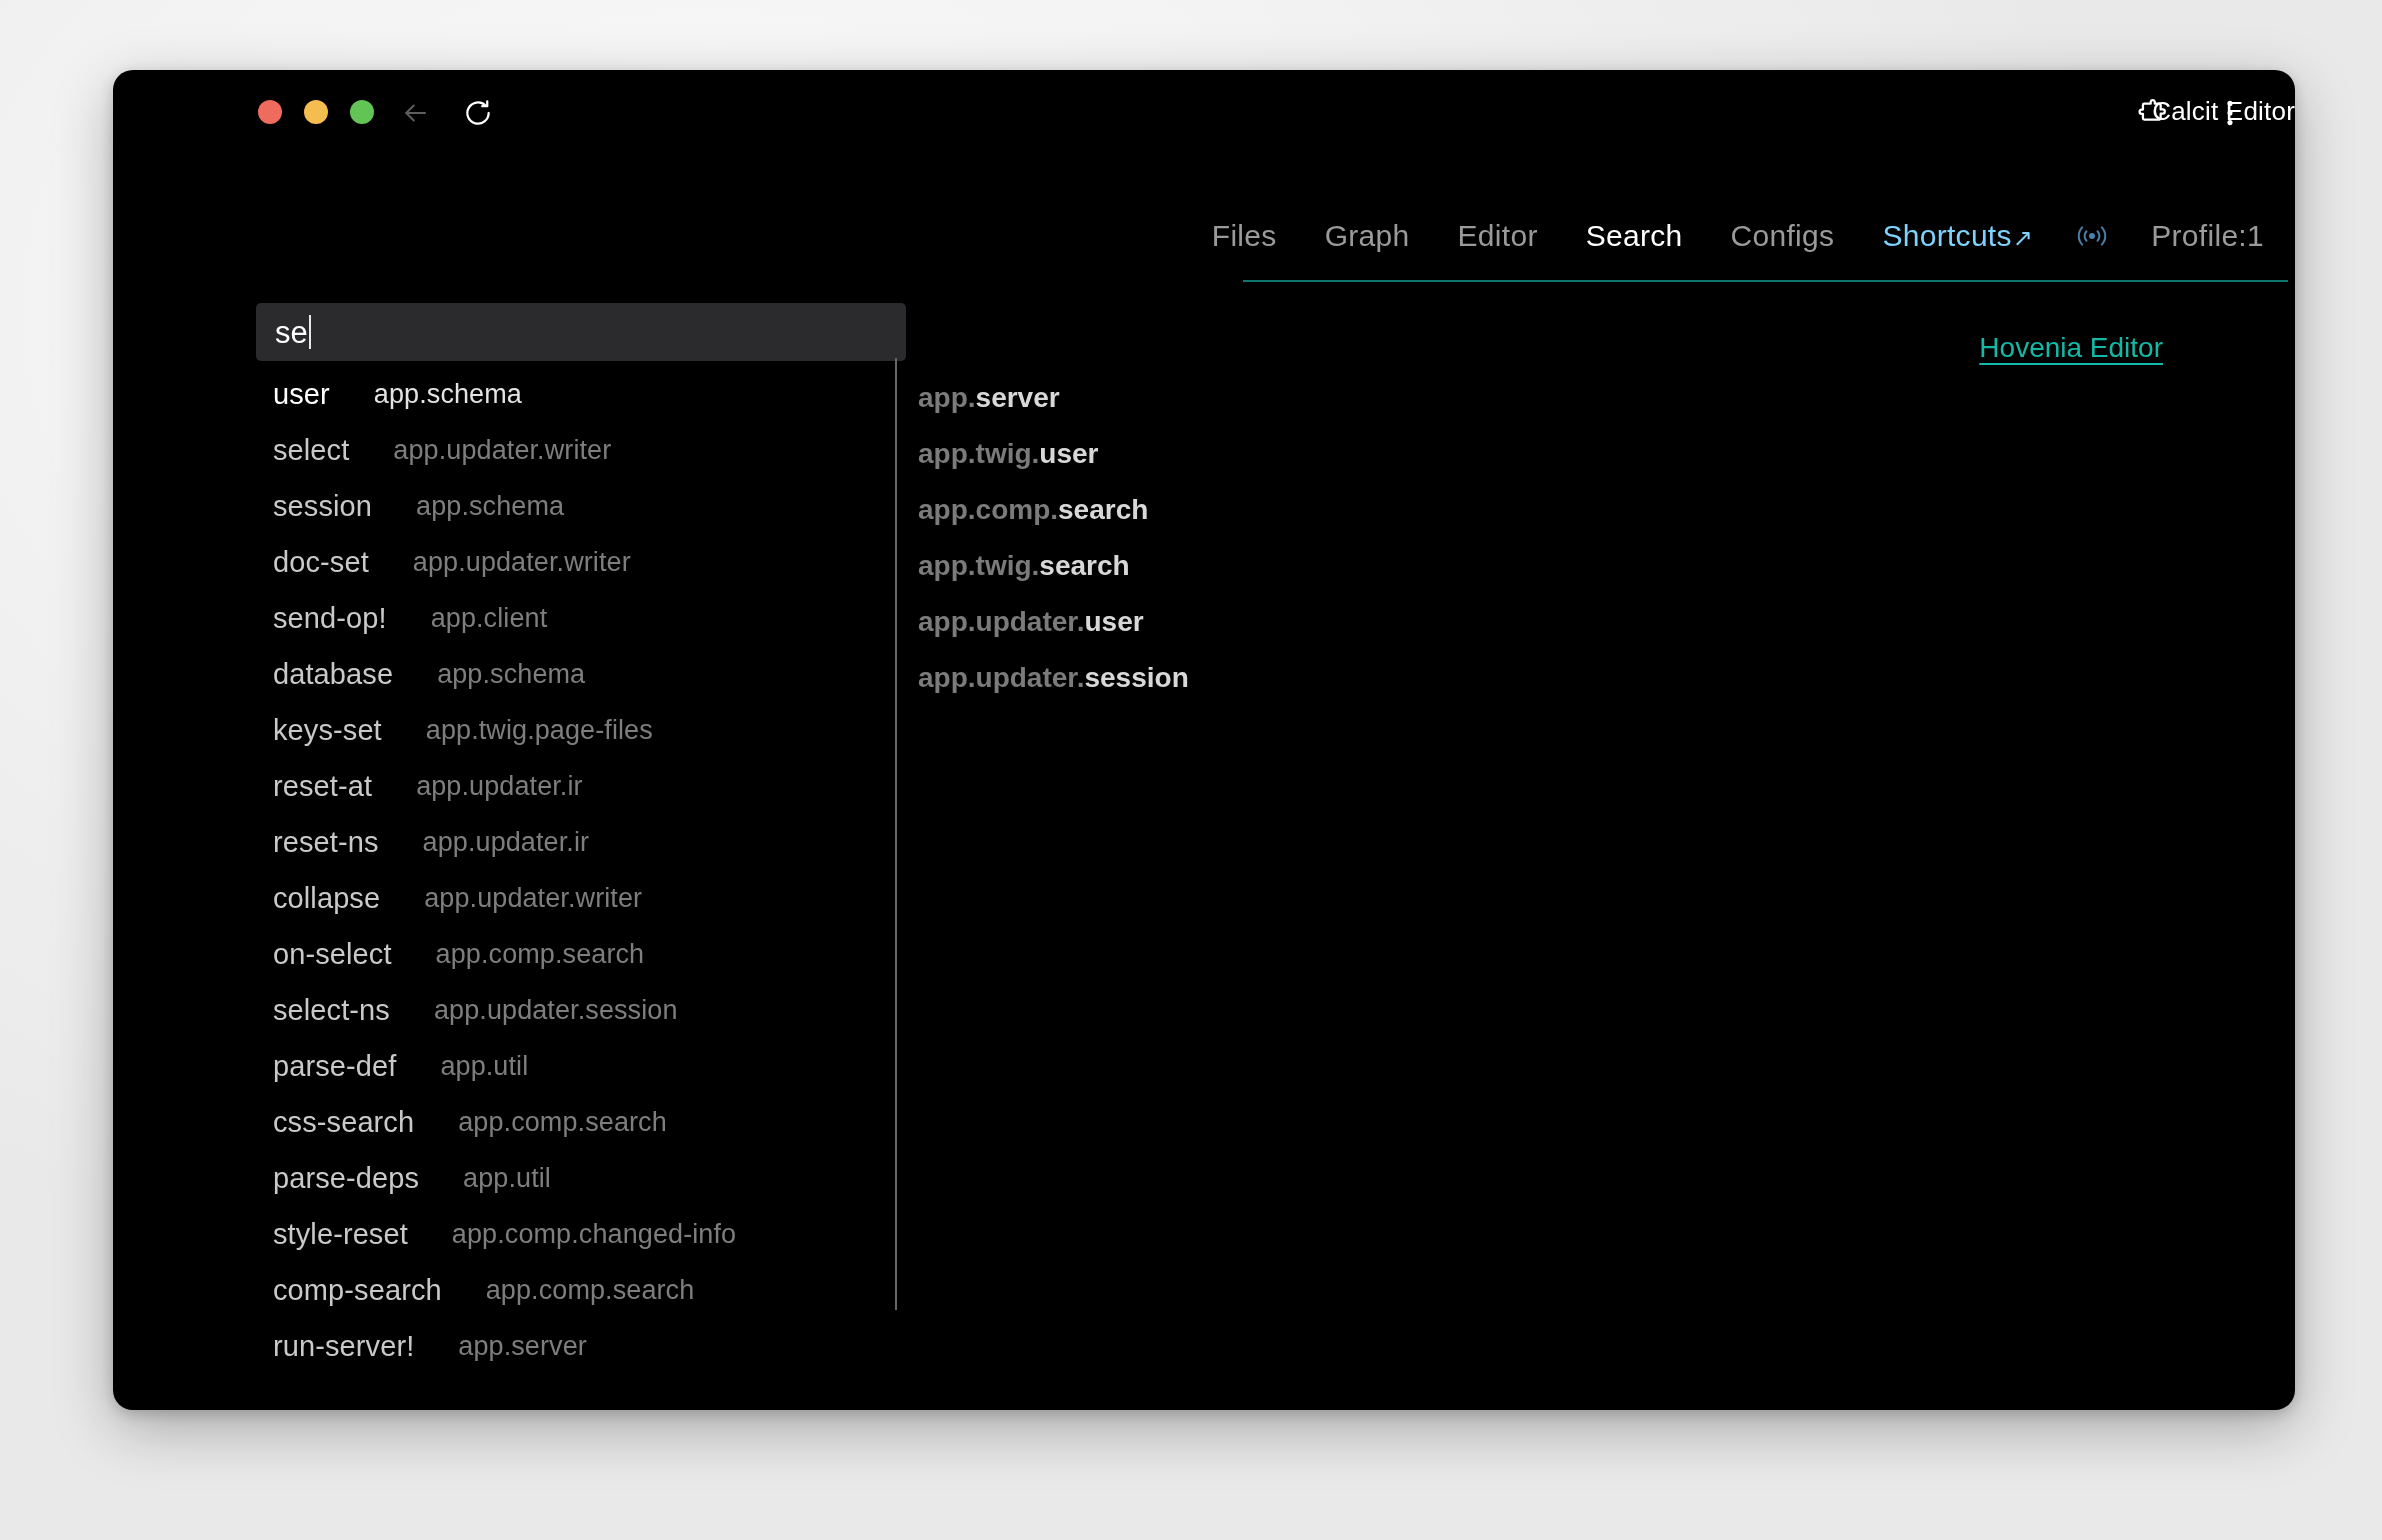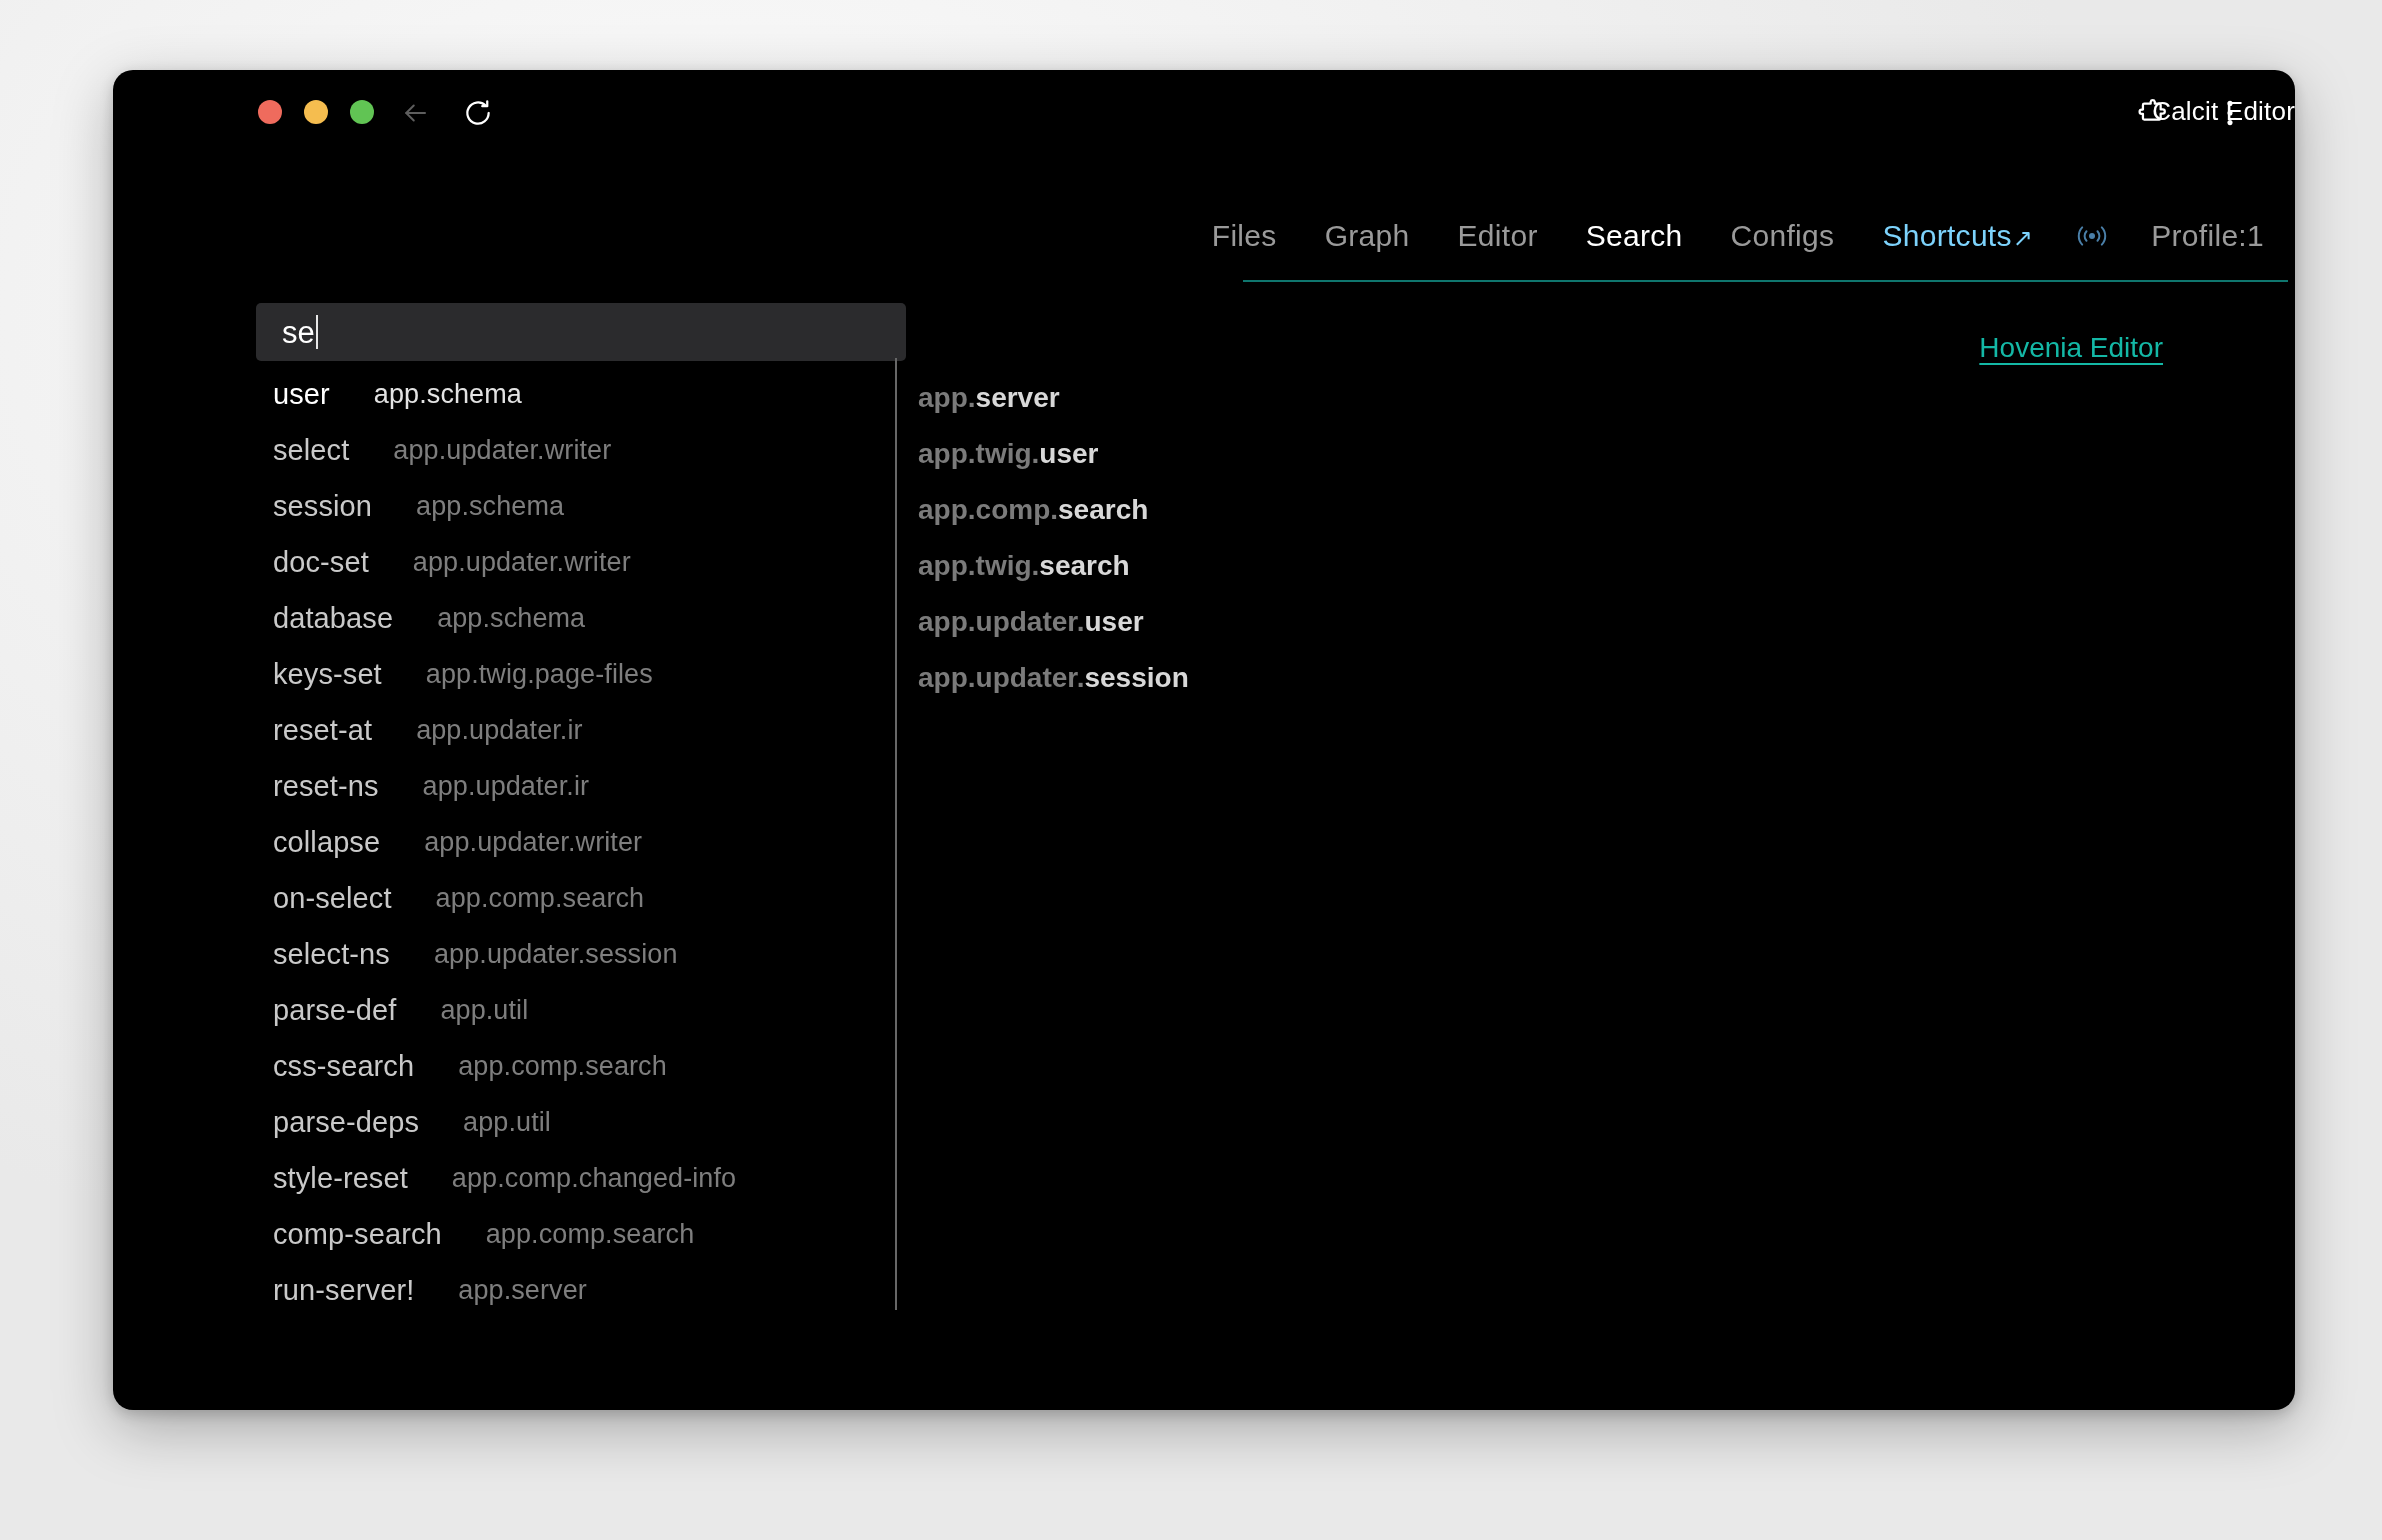--- a/index.html
+++ b/index.html
@@ -124,21 +124,21 @@
   .search-input-shell {
     position: absolute;
     left: 143px;
     top: 233px;
     width: 650px;
     height: 58px;
     background: #2b2b2d;
     border-radius: 5px;
     display: flex;
     align-items: center;
-    padding-left: 26px;
+    padding-left: 19px;
   }
   .search-text {
     color: #ffffff;
     font-size: 31px;
     line-height: 1;
   }
   .caret {
     display: inline-block;
     width: 2px;
     height: 34px;
@@ -295,20 +295,24 @@
       </div>
       <div class="result-row">
         <span class="result-name">session</span>
         <span class="result-ns">app.schema</span>
       </div>
       <div class="result-row">
         <span class="result-name">doc-set</span>
         <span class="result-ns">app.updater.writer</span>
       </div>
       <div class="result-row">
+        <span class="result-name">send-op!</span>
+        <span class="result-ns">app.client</span>
+      </div>
+      <div class="result-row">
         <span class="result-name">database</span>
         <span class="result-ns">app.schema</span>
       </div>
       <div class="result-row">
         <span class="result-name">keys-set</span>
         <span class="result-ns">app.twig.page-files</span>
       </div>
       <div class="result-row">
         <span class="result-name">reset-at</span>
         <span class="result-ns">app.updater.ir</span>

